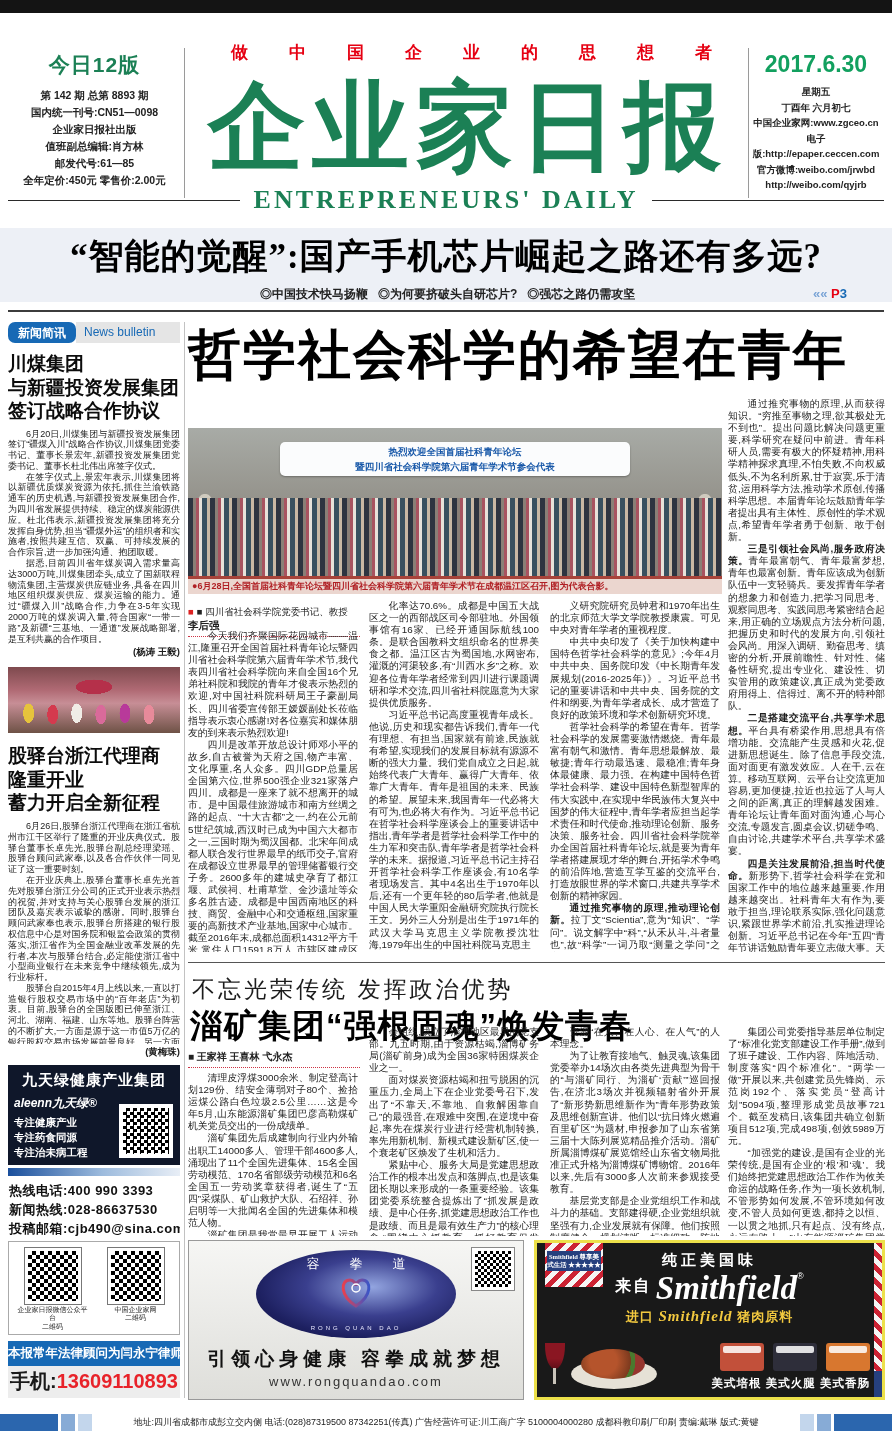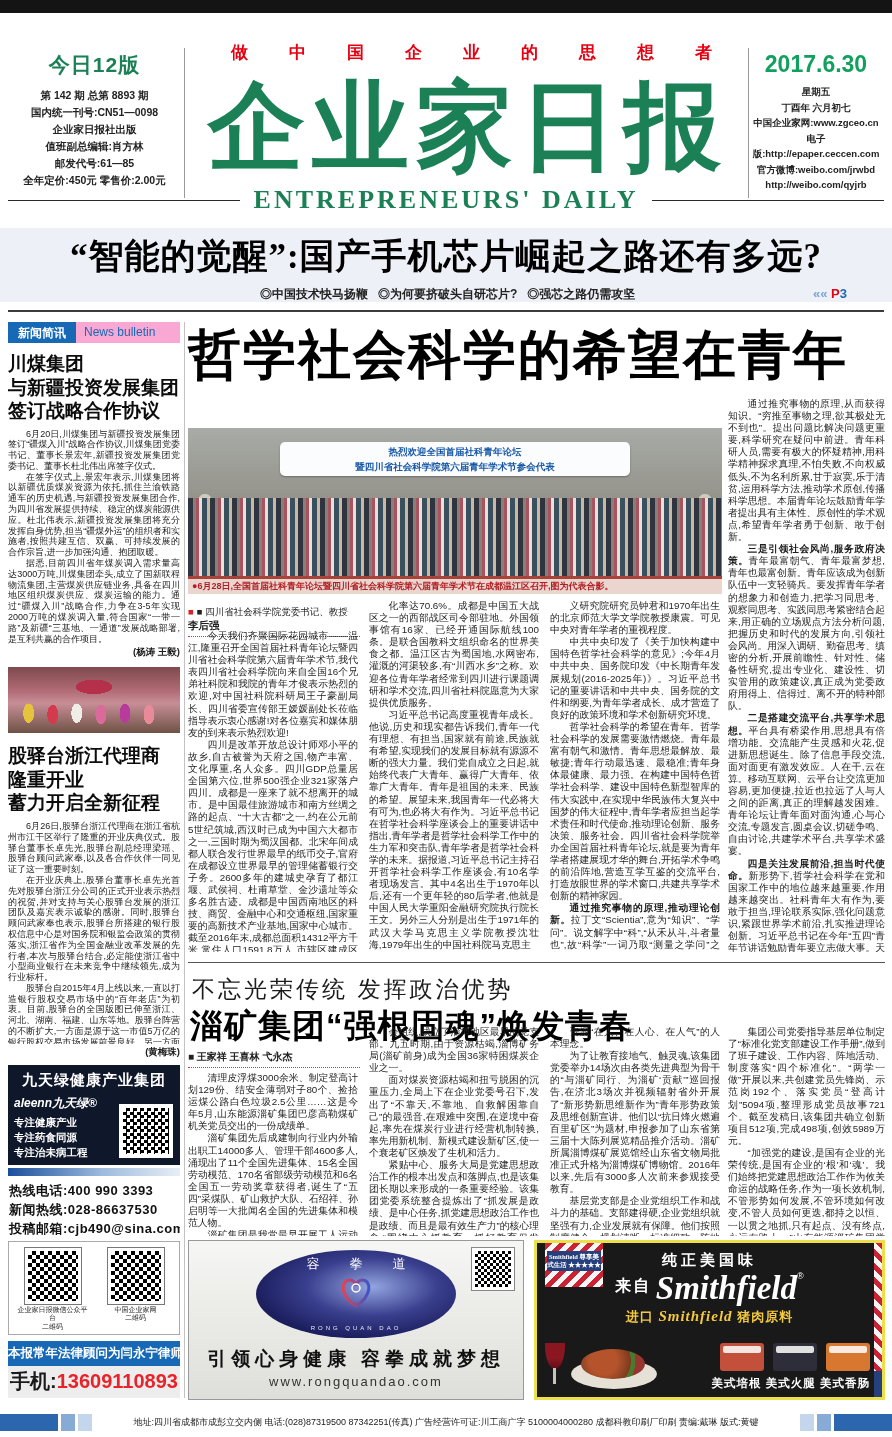--- a/index.html
+++ b/index.html
@@ -32,22 +32,22 @@
 .banner-sub { position:relative; font-size:12px; font-weight:bold; color:#222; margin-top:6px; }
 .banner-sub .dot { color:#e60012; }
 .banner-pref { position:absolute; right:45px; top:0; font-weight:900; font-size:13px; }
 .banner-pref .arr { color:#7aa4d6; } .banner-pref .p { color:#e60012; } .banner-pref .n { color:#1769b5; }
 .rule { position:absolute; top:310px; left:8px; right:8px; height:2px; background:#3c3c3c; }
 
 
 .v-rule { position:absolute; left:184px; top:322px; height:1076px; width:1px; background:#c2c2c2; }
 .sidebar { position:absolute; left:8px; top:322px; width:172px; height:1076px; display:flex; flex-direction:column; overflow:hidden; }
 .tabrow { display:flex; height:21px; flex-shrink:0; }
-.tab-cn { background:#1769b5; color:#fff; font-size:12px; font-weight:bold; padding:3px 10px; }
-.tab-en { background:#f9a8d4; color:#1769b5; font-size:12px; flex:1; padding:3px 8px; }
+.tab-cn { background:#1769b5; color:#fff; font-size:12px; font-weight:bold; padding:3px 10px;border-radius:7px; }
+.tab-en { background:#e5e5e5; color:#1769b5; font-size:12px; flex:1; padding:3px 8px; }
 .sb-title { font-size:19px; font-weight:900; line-height:23.5px; margin:9px 0 6px; color:#0c0c0c; }
 .sb-body { font-size:9px; line-height:10.8px; color:#222; }
 .sb-body1 { max-height:252px; overflow:hidden; flex-shrink:0; }
 .sb-body2 { flex:1 1 auto; min-height:0; overflow:hidden; }
 .para { text-indent:2em; text-align:justify; }
 .t-line { text-indent:0; text-align:left; }
 .sb-author { text-align:right; font-weight:bold; font-size:9.5px; margin-top:2px; flex-shrink:0; }
 .sb-photo { height:66px; margin:8px 0 2px; flex-shrink:0; position:relative; overflow:hidden;
   background:linear-gradient(180deg,#7e4a4e 0%,#b06a74 35%,#c78e96 55%,#6e5246 100%); }
 .sb-photo::after { content:""; position:absolute; inset:0; background-image:

